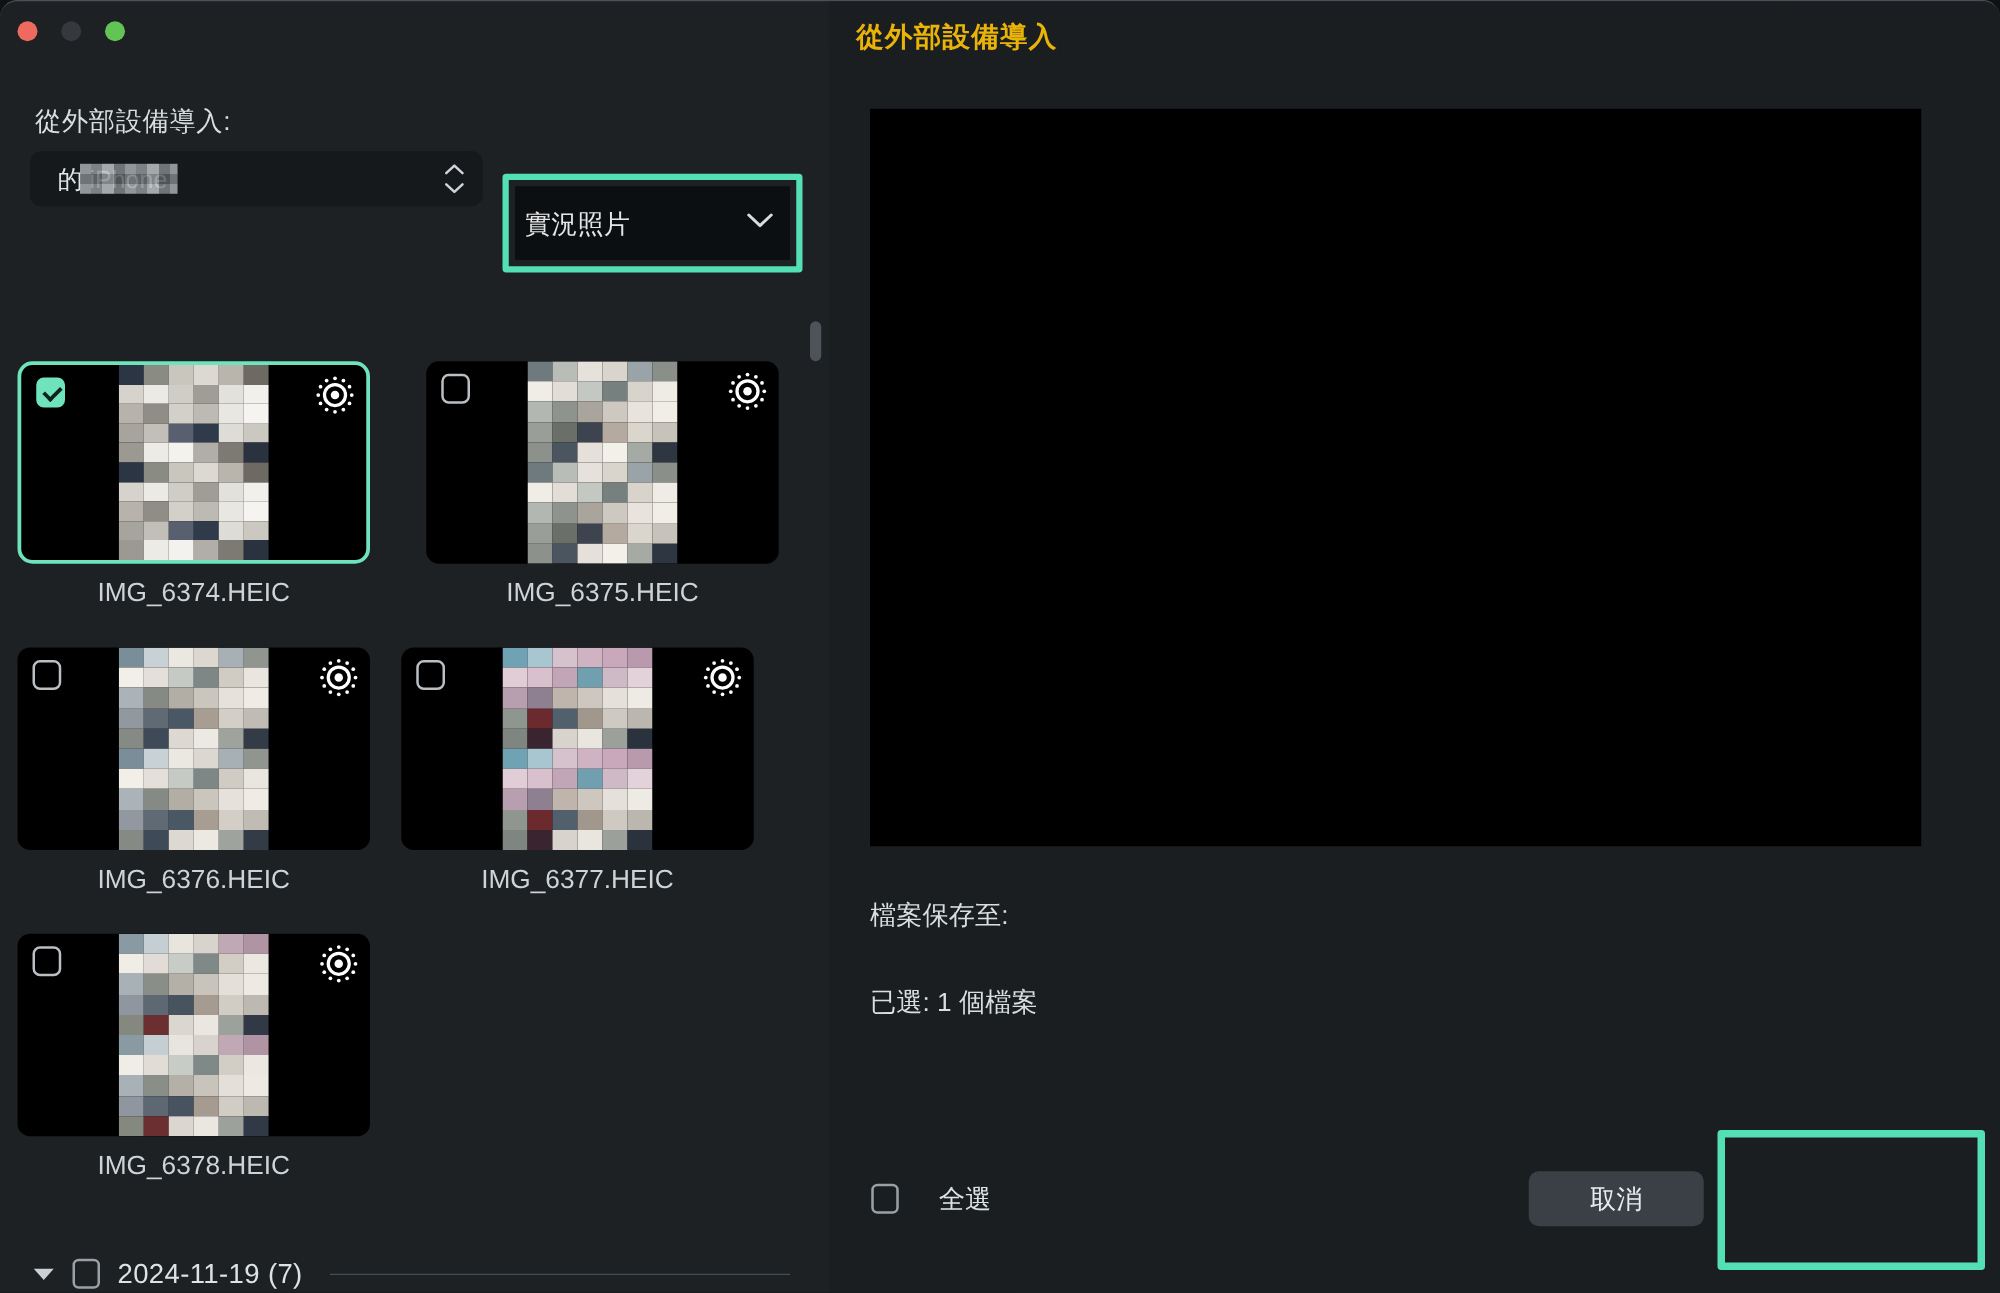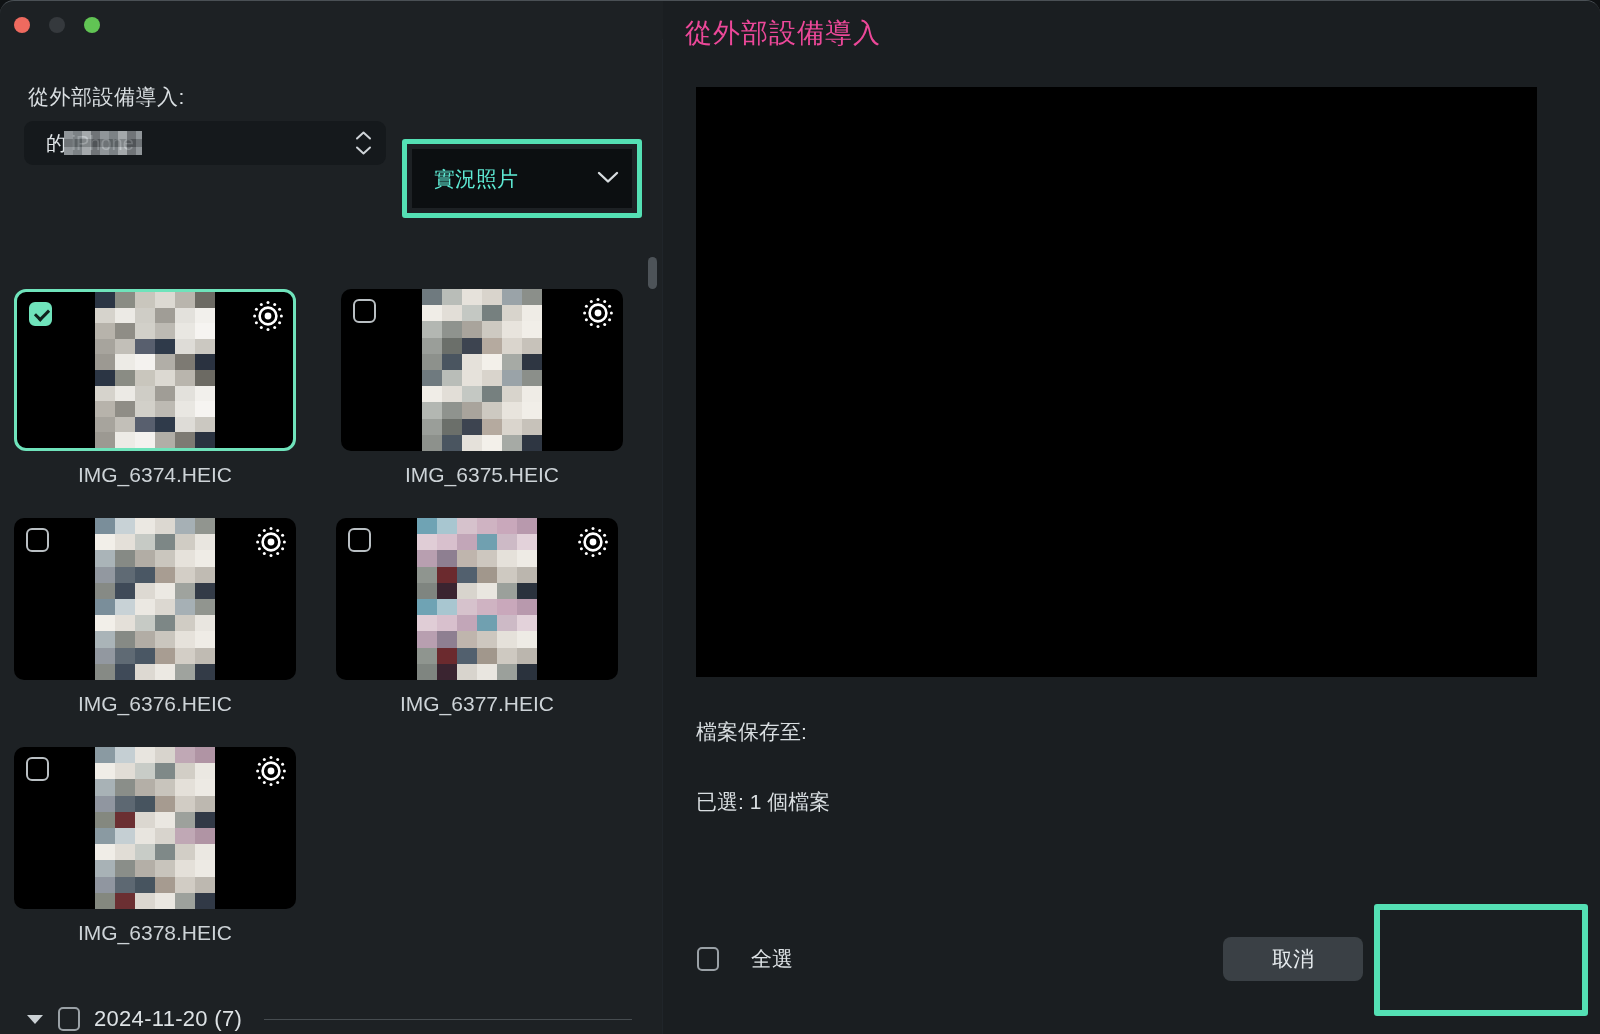--- a/index.html
+++ b/index.html
@@ -77,21 +77,21 @@
     width: 240px; height: 79px;
     border: 5px solid #54e0b4;
     border-radius: 3px;
   }
   #type-select {
     position: absolute; left: 412px; top: 110px;
     width: 220px; height: 59px;
     background: #0c0f11;
     display: flex; align-items: center;
   }
-  #type-value { margin-left: 22px; font-size: 21px; color: #5eead4; }
+  #type-value { margin-left: 8px; font-size: 21px; color: #e5e5e5; }
   #type-chevron { position: absolute; right: 13px; top: 50%; transform: translateY(-50%); color: #d7dcdf; }
 
   
   .date-row {
     position: absolute; left: 0;
     width: 662px; height: 44px;
     display: flex; align-items: center;
   }
   .tri {
     margin-left: 27px;
@@ -179,21 +179,21 @@
   }
 
   
   #right-pane {
     position: absolute; left: 663px; top: 0;
     width: 937px; height: 1034px;
     background: #1a1e21;
   }
   #dialog-title {
     position: absolute; left: 22px; top: 14px;
-    font-size: 27px; font-weight: normal; color: #ec4899;
+    font-size: 22px; font-weight: bold; color: #eab308;
     letter-spacing: 1px;
   }
   #preview {
     position: absolute; left: 33px; top: 86px;
     width: 841px; height: 590px;
     background: #000;
   }
   #save-label {
     position: absolute; left: 33px; top: 717px;
     font-size: 21px; color: #d9dee1;
@@ -543,21 +543,21 @@
               <div style="background: rgb(221, 217, 210);"></div>
               <div style="background: rgb(236, 233, 227);"></div>
               <div style="background: rgb(159, 163, 158);"></div>
               <div style="background: rgb(51, 59, 71);"></div>
             </div>
           </div>
       </div>
       <div class="fname">IMG_6376.HEIC</div>
     </div>
 
-    <div class="thumb-wrap" style="left:336px; top:479px">
+    <div class="thumb-wrap" style="left:321px; top:479px">
       <div class="thumb">
         <div class="cb-small"></div>
         <div class="live-icon">
           <svg viewBox="0 0 34 34" width="34" height="34">
             <circle cx="17" cy="17" r="8.4" fill="none" stroke="#fff" stroke-width="2.6"></circle>
             <circle cx="17" cy="17" r="3.4" fill="#fff"></circle>
             <g fill="#fff">
               <circle cx="17" cy="3.6" r="1.5"></circle>
                 <circle cx="23.7" cy="5.4" r="1.5"></circle>
               <circle cx="28.6" cy="10.3" r="1.5"></circle>
@@ -728,21 +728,21 @@
               <div style="background: rgb(49, 57, 70);"></div>
             </div>
           </div>
       </div>
       <div class="fname">IMG_6378.HEIC</div>
     </div>
 
     <div class="date-row" style="top:958px">
       <div class="tri"></div>
       <div class="cb"></div>
-      <div class="date-label">2024-11-20 (7)</div>
+      <div class="date-label">2024-11-19 (7)</div>
       <div class="date-line"></div>
     </div>
 
     <div id="scrollbar-track"></div>
     <div id="scrollbar-thumb"></div>
   </div>
 
   <div id="divider"></div>
 
   <div id="right-pane">

